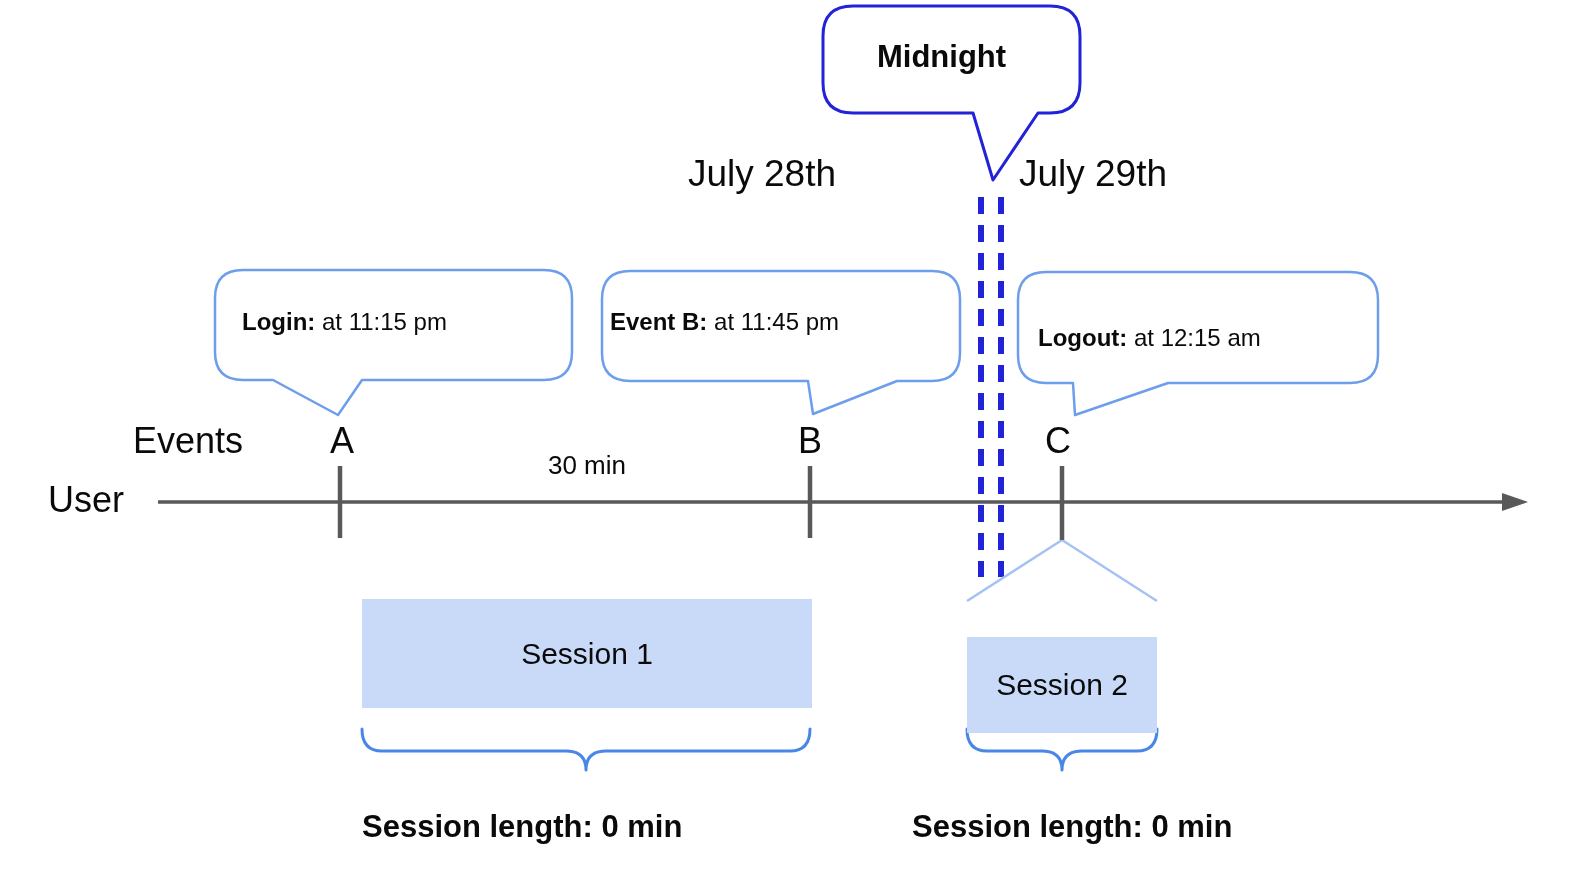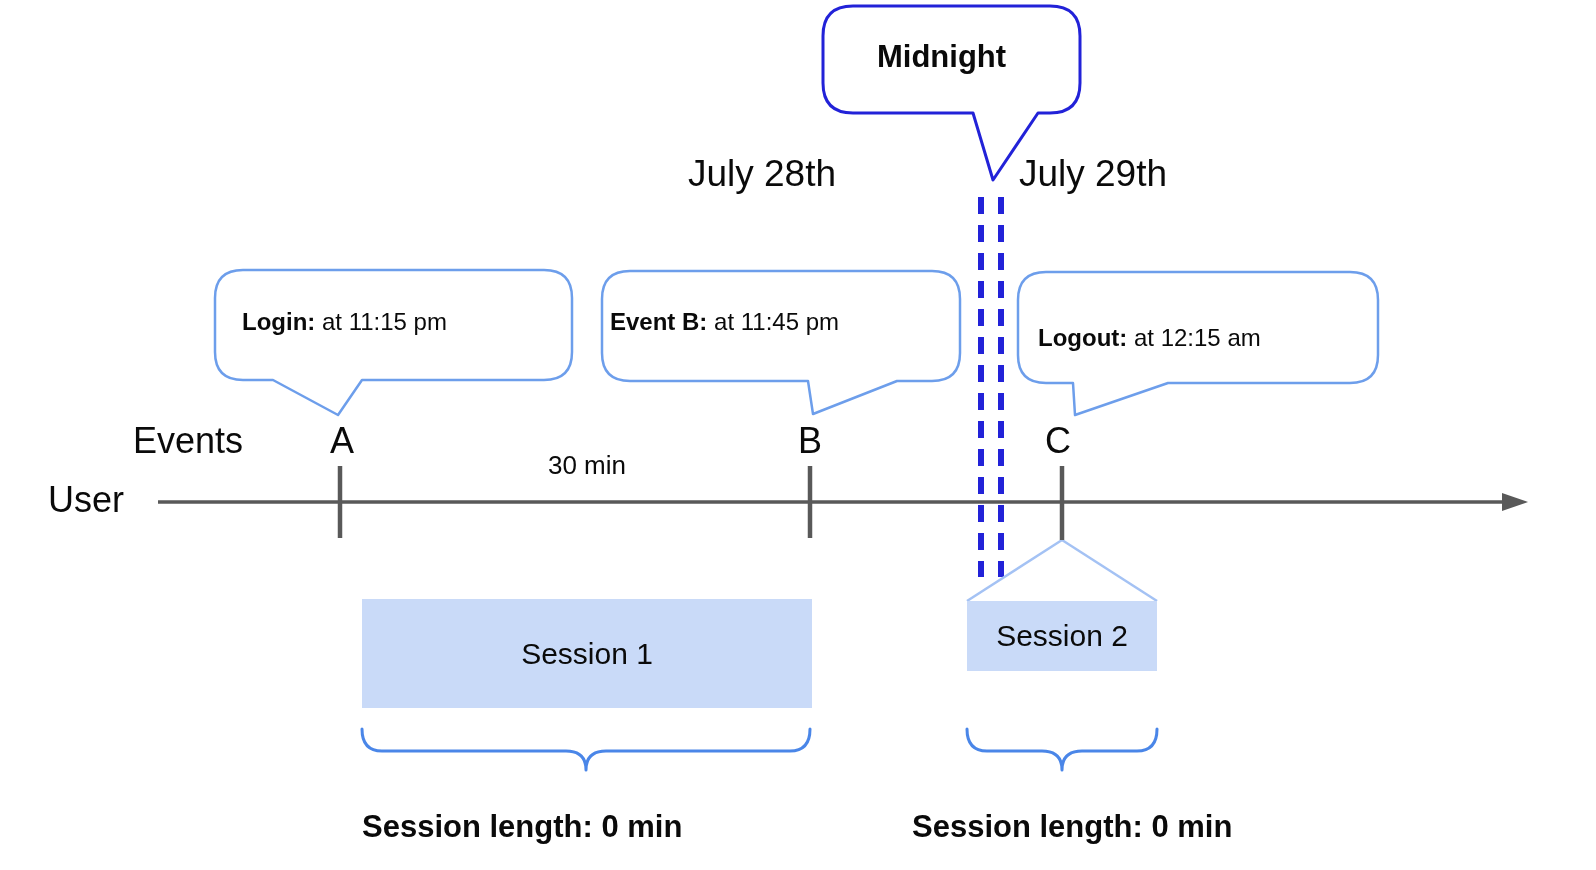--- a/index.html
+++ b/index.html
@@ -81,20 +81,20 @@
   <div class="abs small-label" style="left:133px; top:423px;">Events</div>
   <div class="abs small-label center-x" style="left:342px; top:423px;">A</div>
   <div class="abs small-label center-x" style="left:810px; top:423px;">B</div>
   <div class="abs small-label center-x" style="left:1058px; top:423px;">C</div>
   <div class="abs row-label" style="left:48px; top:482px;">User</div>
   <div class="abs interval center-x" style="left:587px; top:452px;">30 min</div>
 
   <div class="session-box" style="left:362px; top:599px; width:450px; height:109px;">
       <span>Session 1</span>
     </div>
-  <div class="session-box" style="left:967px; top:601px; width:190px; height:70px;">
+  <div class="session-box" style="left:967px; top:637px; width:190px; height:96px;">
       <span>Session 2</span>
     </div>
 
   <div class="abs length-label" style="left:362px;">Session length: 0 min</div>
   <div class="abs length-label" style="left:912px;">Session length: 0 min</div>
 
 </div>
 
 </body></html>

